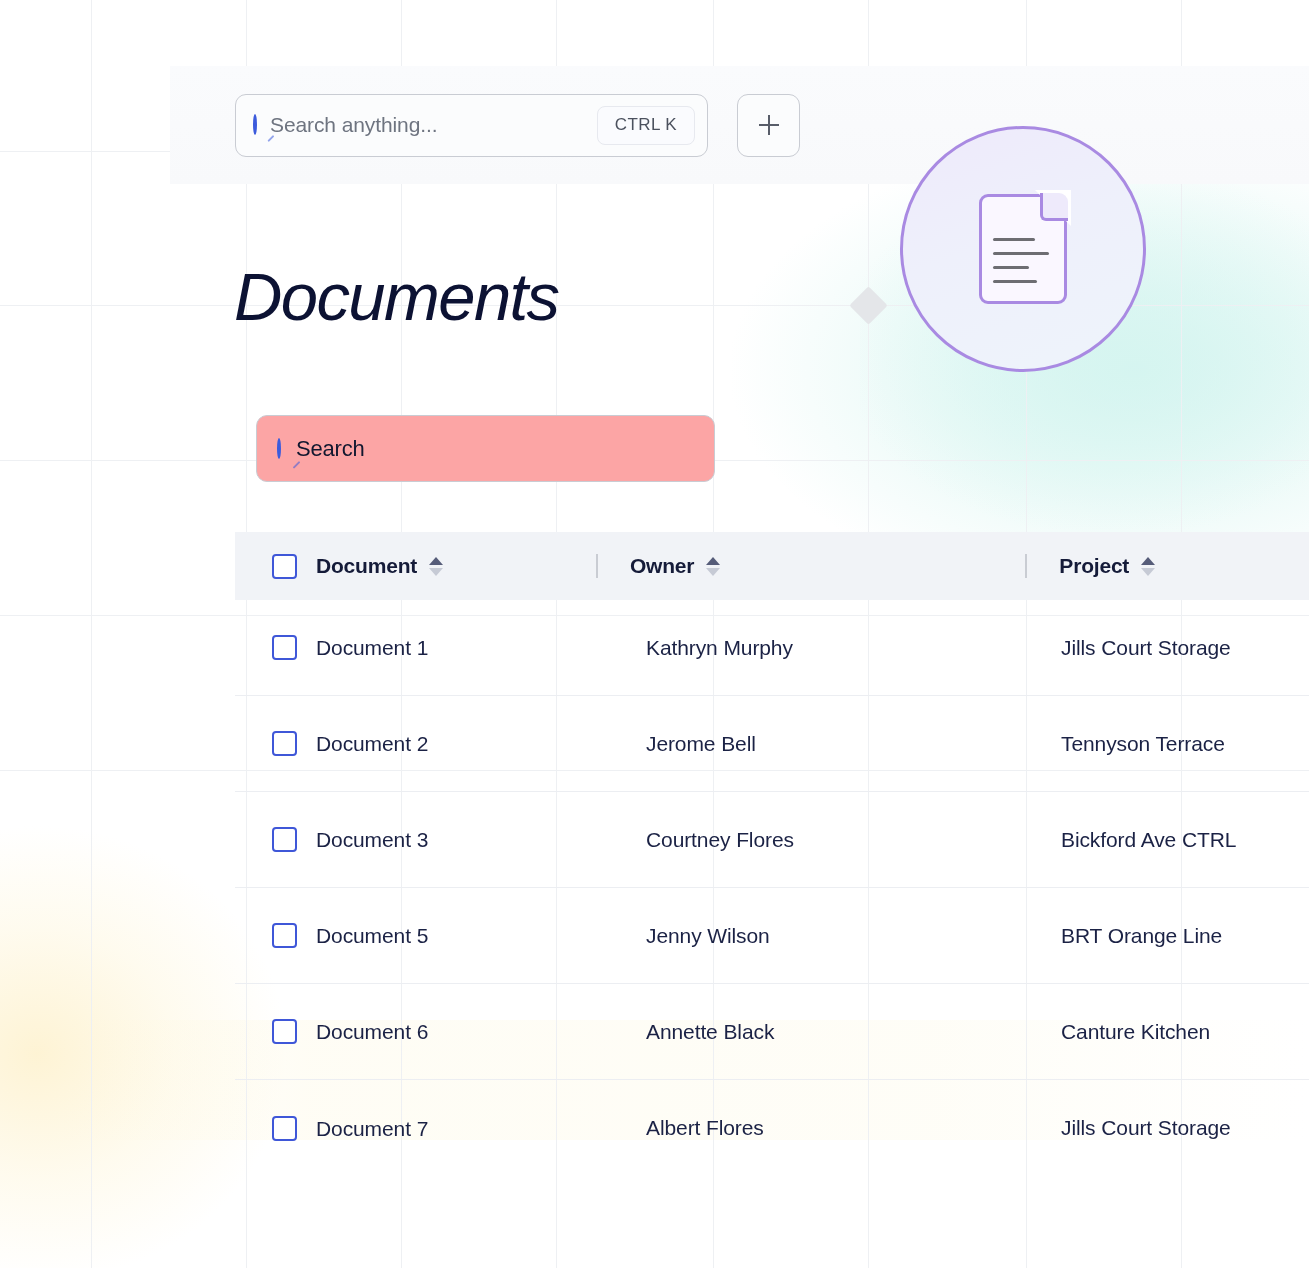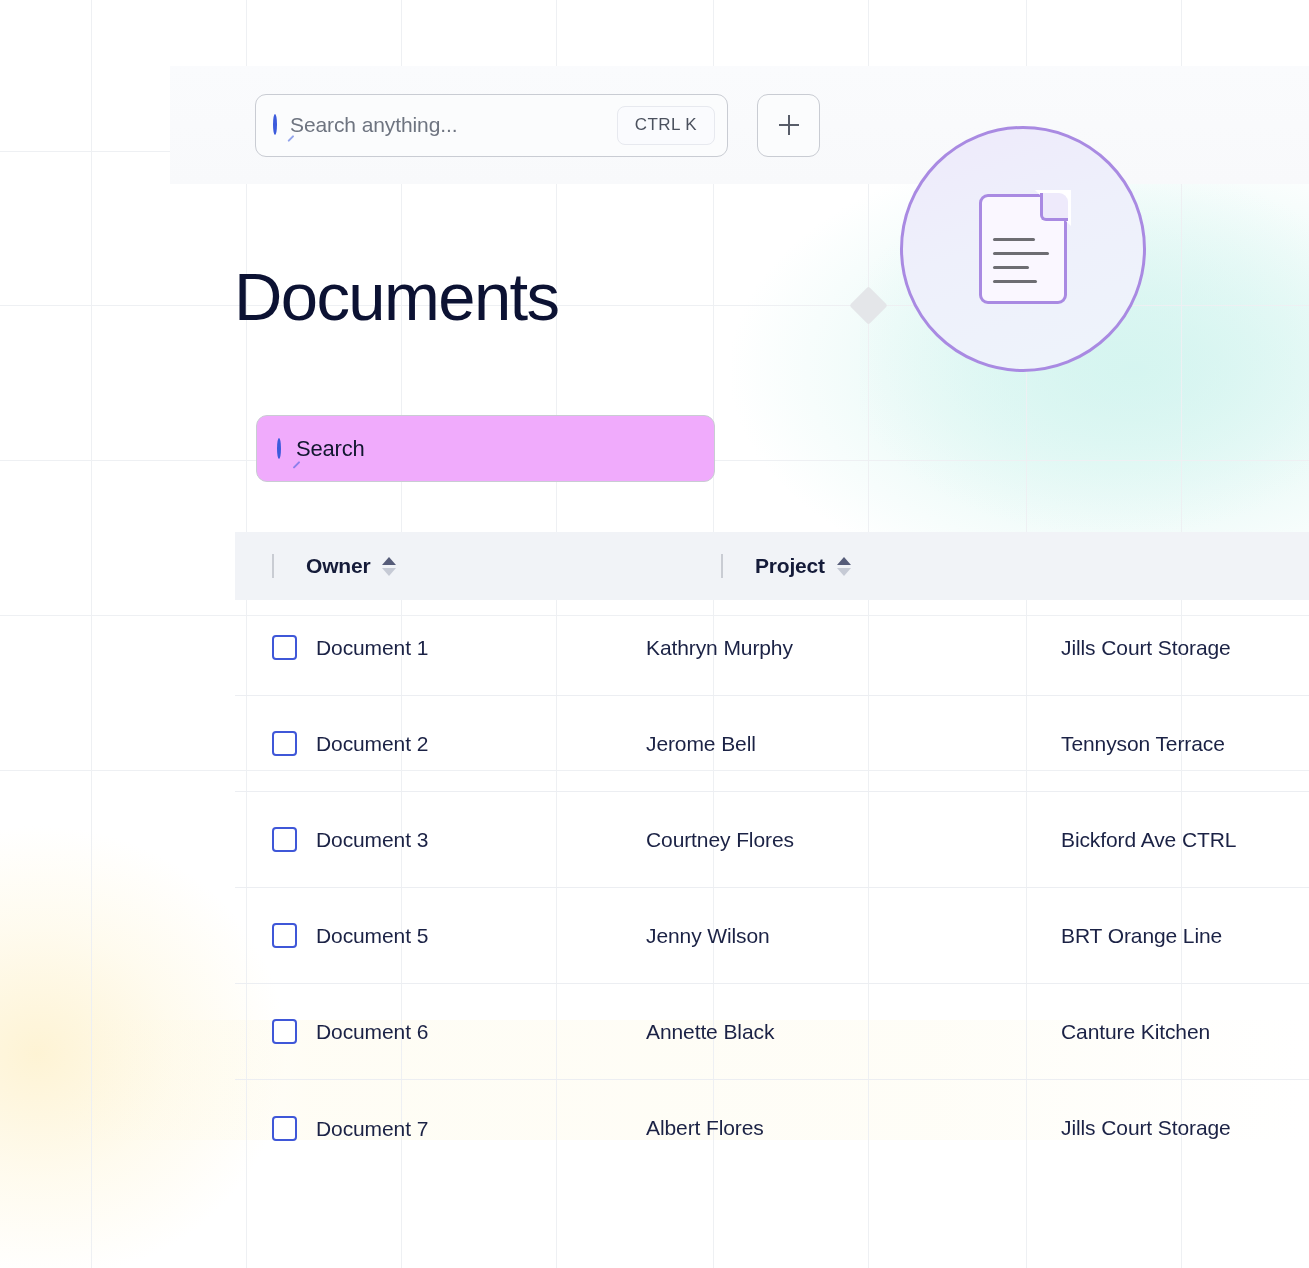--- a/index.html
+++ b/index.html
@@ -85,21 +85,20 @@
 
   .global-search {
     width: 473px; height: 63px;
     background: #fbfcfd;
     border: 1px solid #c9ccd3;
     border-radius: 11px;
     display: flex;
     align-items: center;
     padding: 0 12px 0 17px;
     gap: 13px;
-    margin-left: 20px;
   }
   .gs-text {
     flex: 1;
     font-size: 21px;
     color: #6e7480;
     letter-spacing: -0.1px;
   }
   .kbd {
     height: 39px;
     padding: 0 17px;
@@ -151,20 +150,21 @@
 
   
   .page-title {
     position: absolute;
     left: 234px; top: 263px;
     font-size: 67px;
     line-height: 1;
     font-weight: 400;
     color: #0c1233;
     letter-spacing: -1.6px;
+    font-style: italic;
   }
 
   
   .hero-circle {
     position: absolute;
     left: 900px; top: 126px;
     width: 246px; height: 246px;
     border-radius: 50%;
     border: 3px solid #a98ae2;
     background: linear-gradient(160deg, #eeeafb 0%, #eef0fb 45%, #eef4fb 100%);
@@ -204,21 +204,21 @@
   .dl1 { top: 44px; width: 42px; }
   .dl2 { top: 58px; width: 56px; }
   .dl3 { top: 72px; width: 36px; }
   .dl4 { top: 86px; width: 44px; }
 
   
   .list-search {
     position: absolute;
     left: 256px; top: 415px;
     width: 459px; height: 67px;
-    background: #f0abfc;
+    background: #fca5a5;
     border: 1px solid #c9ccd3;
     border-radius: 11px;
     display: flex; align-items: center;
     padding-left: 20px;
     gap: 15px;
   }
   .ls-text {
     font-size: 22px;
     color: #11172f;
     letter-spacing: -0.2px;
@@ -364,20 +364,28 @@
     <span class="mag mag-md">
       <span class="ring"></span><span class="handle"></span>
     </span>
     <span class="ls-text">Search</span>
   </div>
 
   <div class="table">
 
     <div class="thead">
 
+      <div class="th col-doc">
+        <span class="cbx"></span>
+        <span class="th-label">Document</span>
+        <span class="sorter">
+          <span class="tri-up"></span>
+          <span class="tri-dn"></span>
+        </span>
+      </div>
 
       <span class="vdiv"></span>
 
       <div class="th col-owner">
         <span class="th-label">Owner</span>
         <span class="sorter">
           <span class="tri-up"></span>
           <span class="tri-dn"></span>
         </span>
       </div>

